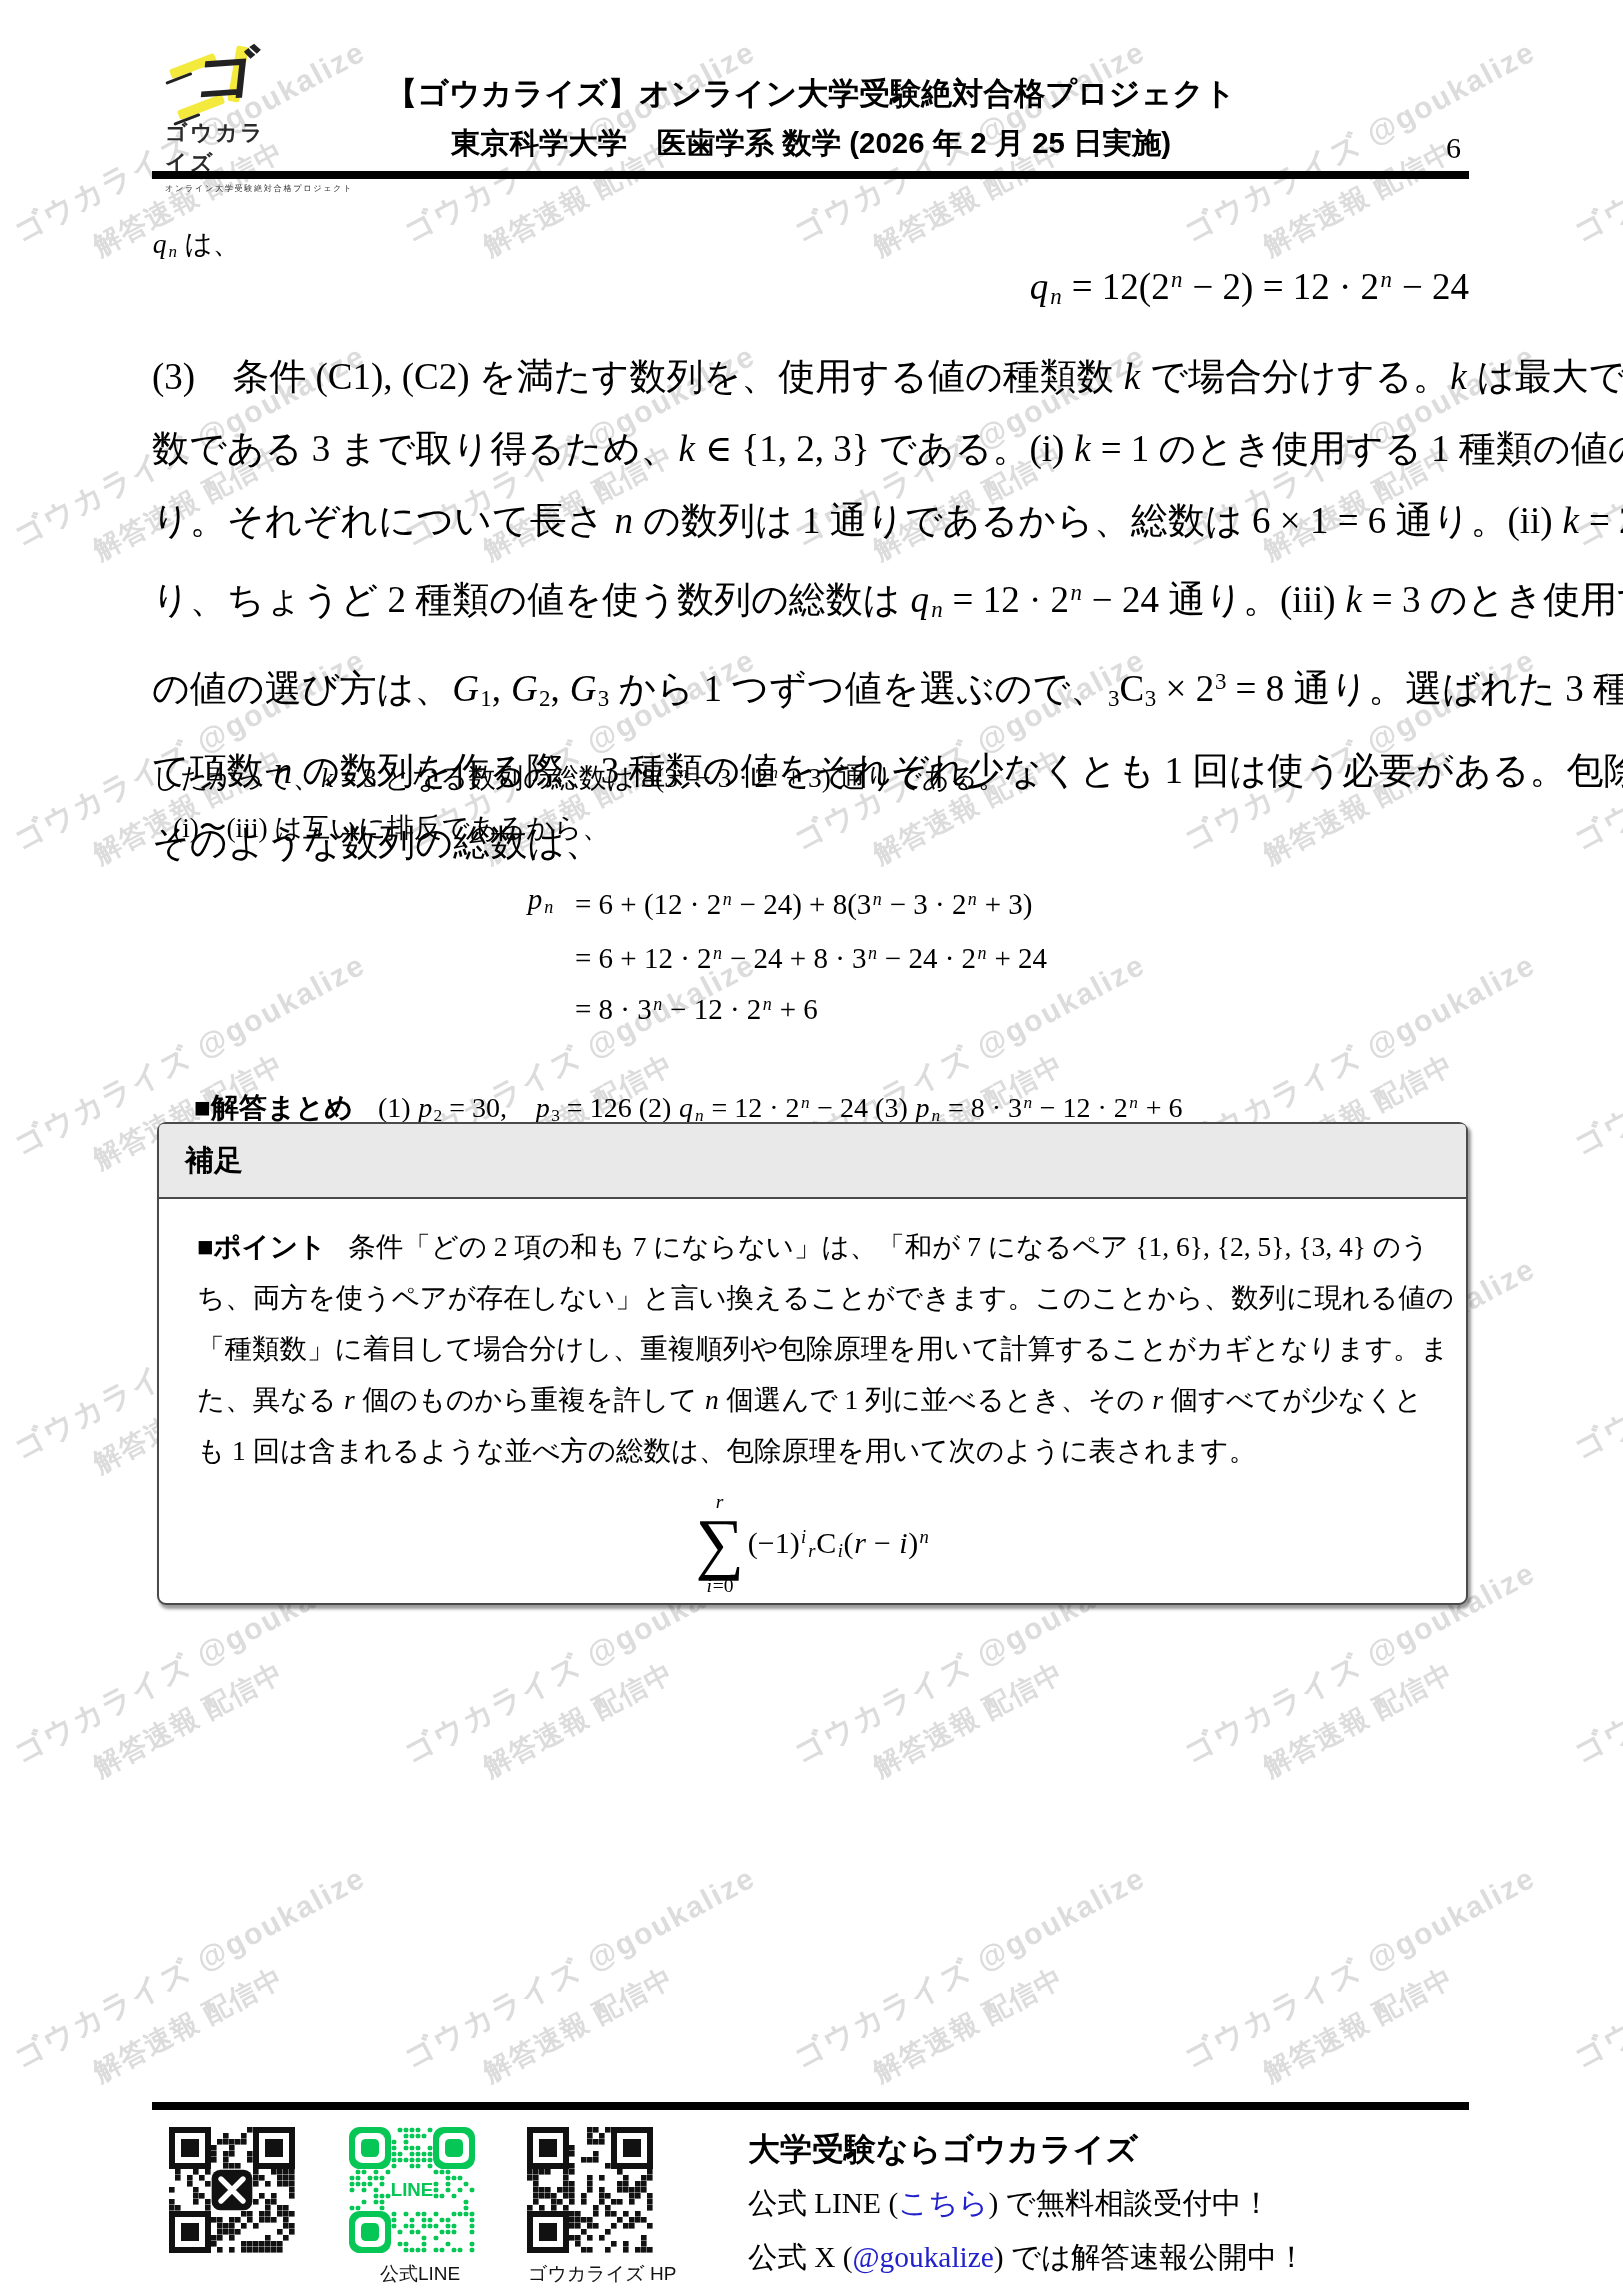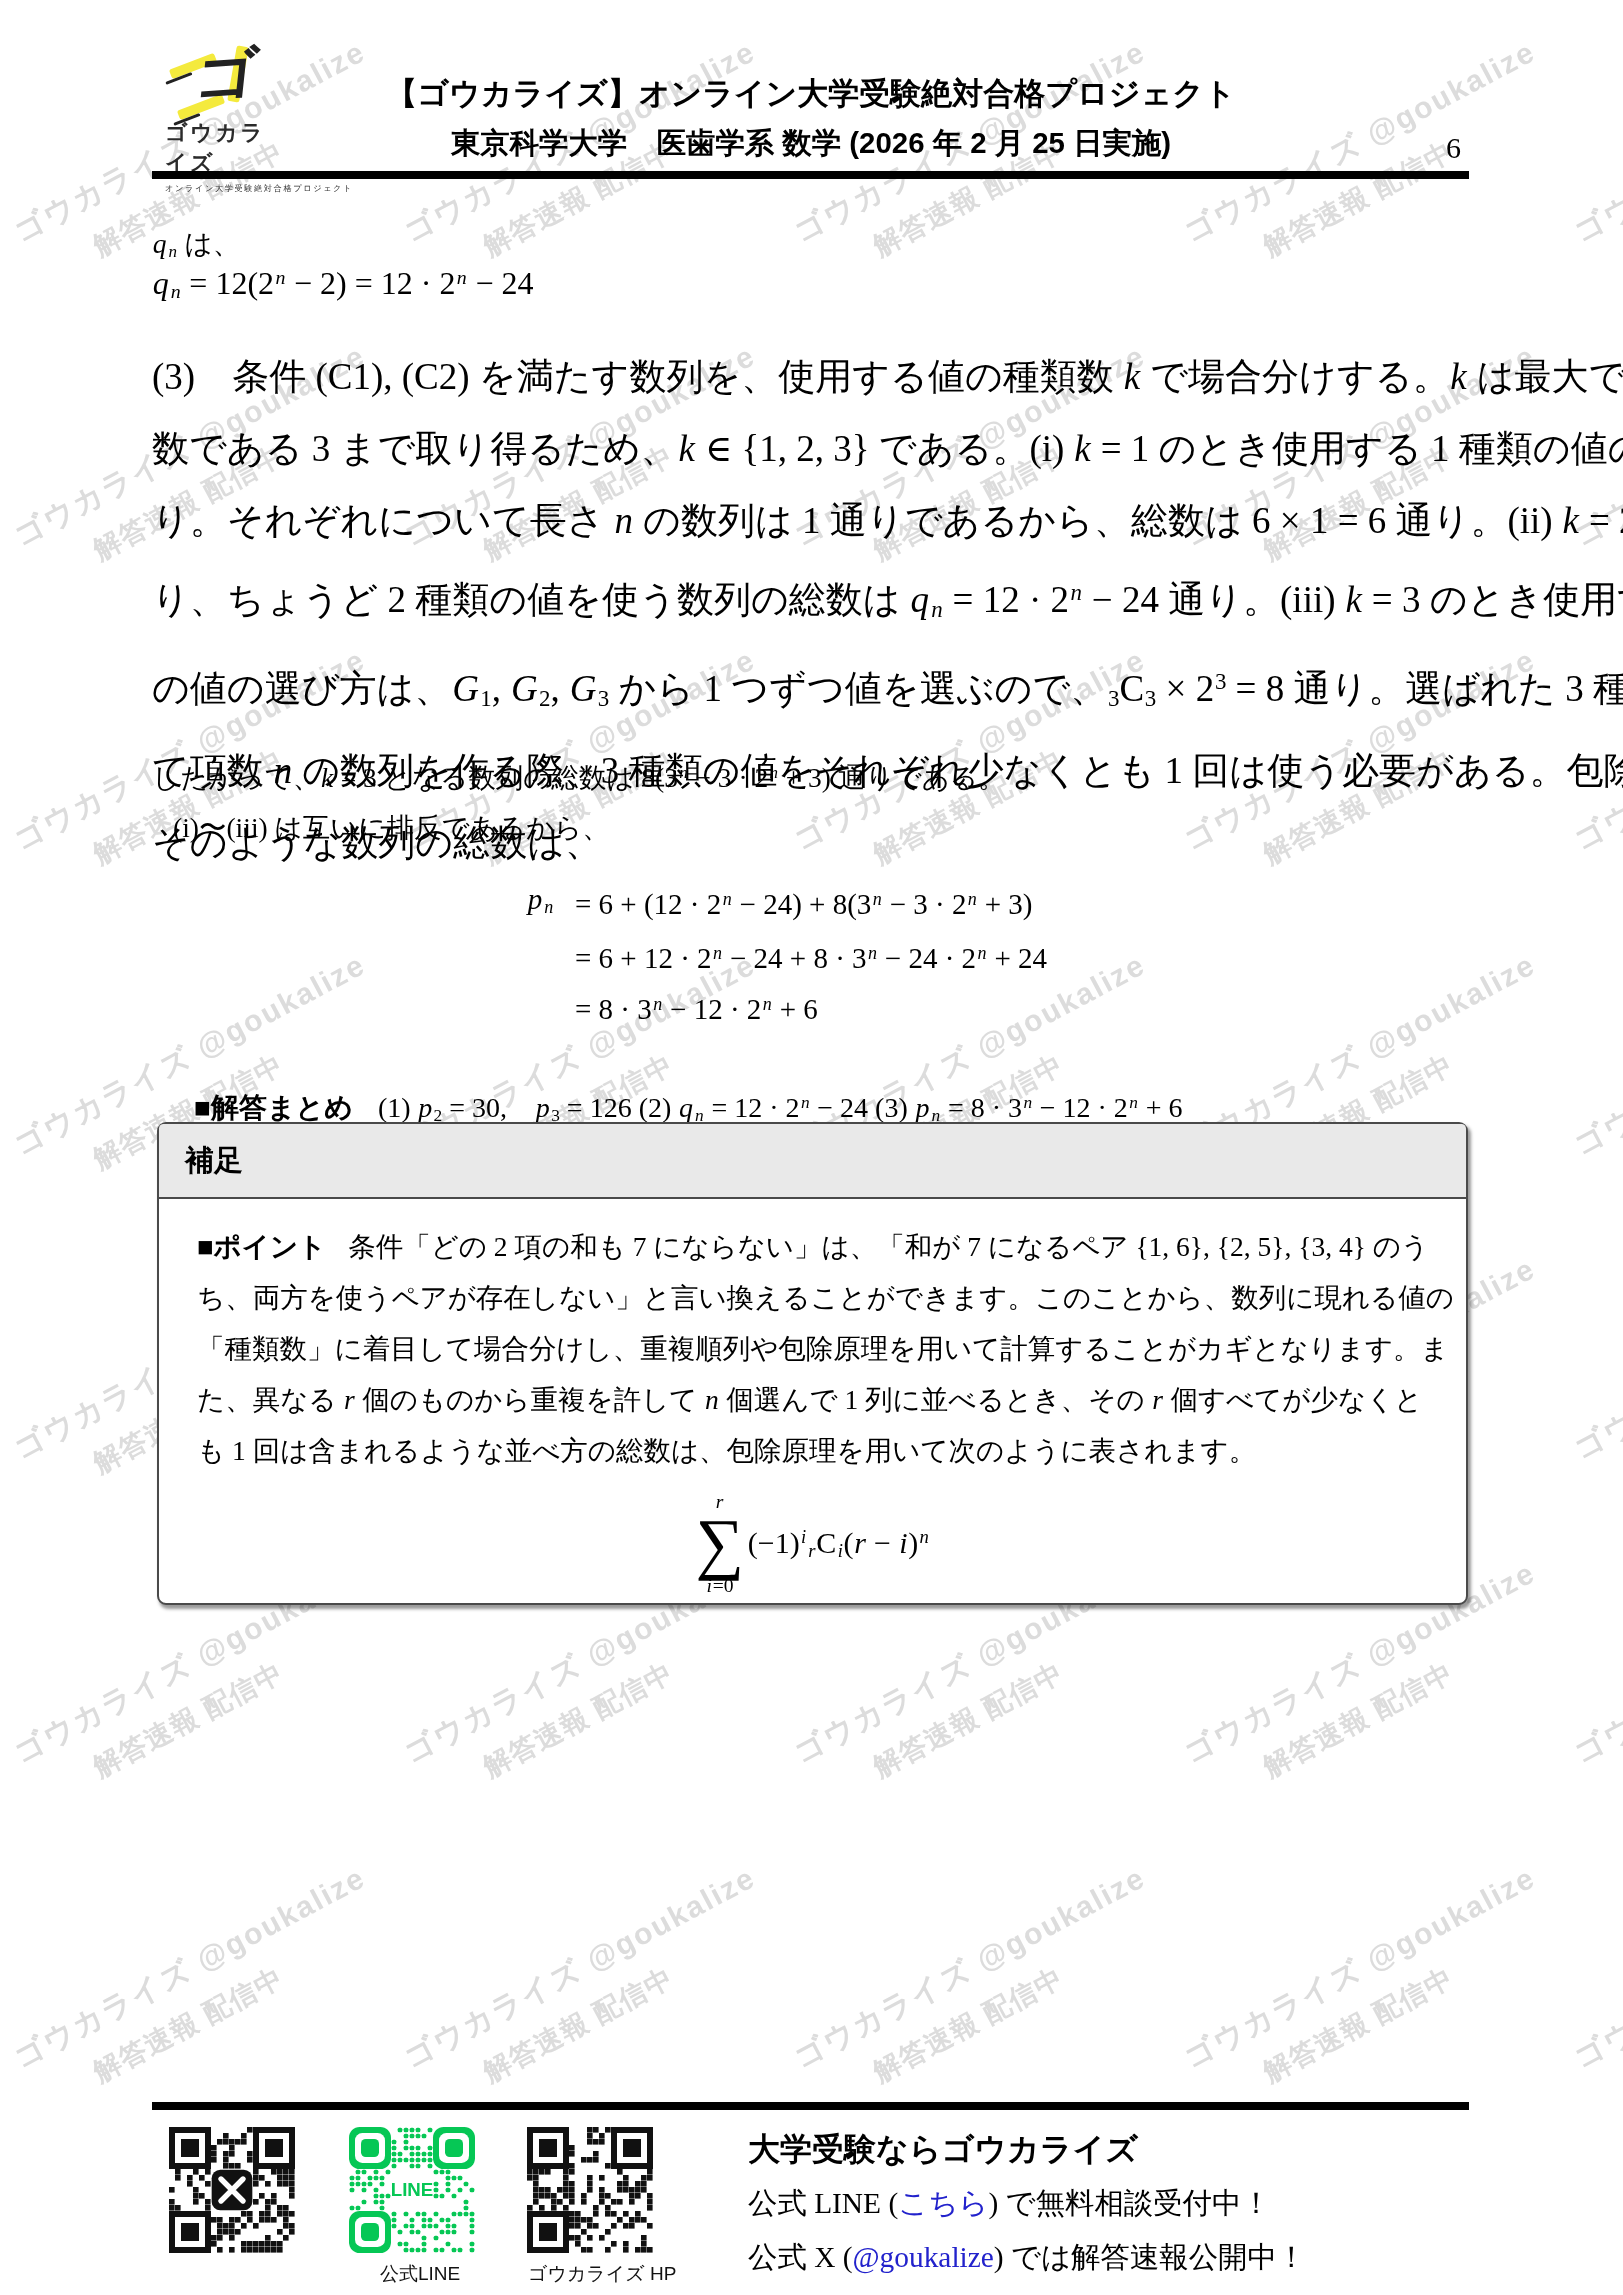--- a/index.html
+++ b/index.html
@@ -35,21 +35,21 @@
              font-size:22px;letter-spacing:2.6px;color:#2a2a2a;margin-top:2.6px}
   .logo-tagline{font-family:"Liberation Sans","DejaVu Sans",sans-serif;font-size:8.2px;
                 letter-spacing:1.6px;color:#333;margin-top:5.2px;white-space:pre}
   .titles{position:absolute;left:281px;width:1060px;text-align:center;
           font-family:"Liberation Sans","DejaVu Sans",sans-serif;font-weight:bold;white-space:pre}
   .title1{top:73px;font-size:31px}
   .title2{top:124px;font-size:29.4px}
   .pageno{position:absolute;left:1446px;top:131px;font-size:30px}
   
   .tline{position:absolute;left:152px;width:1317px;font-size:27.5px;white-space:pre}
-  .center-eq{position:absolute;left:152px;width:1317px;text-align:left;font-size:32px;white-space:pre}
+  .center-eq{position:absolute;left:152px;width:1317px;text-align:right;font-size:37px;white-space:pre}
   .math i{font-style:italic;padding:0 0.7px}
   .math sup{font-size:62%;vertical-align:0.52em;padding-left:0.7px}
   .math sub{font-size:62%;vertical-align:-0.22em;padding-left:0.7px}
   .para{position:absolute;left:152px;width:1317px;white-space:pre}
   .para .pline{font-size:37px;line-height:50px;white-space:pre}
   .eq-align{position:absolute;left:527px;top:876px}
   .eq-row{display:flex;font-size:29px;line-height:46px;white-space:pre}
   .eq-lhs{display:inline-block;min-width:48px;text-align:left}
   .summary{position:absolute;left:152px;top:1057px;font-size:28px;white-space:pre}
   .summary-label{font-family:"Liberation Sans","DejaVu Sans",sans-serif;font-weight:bold;margin-right:25px}

